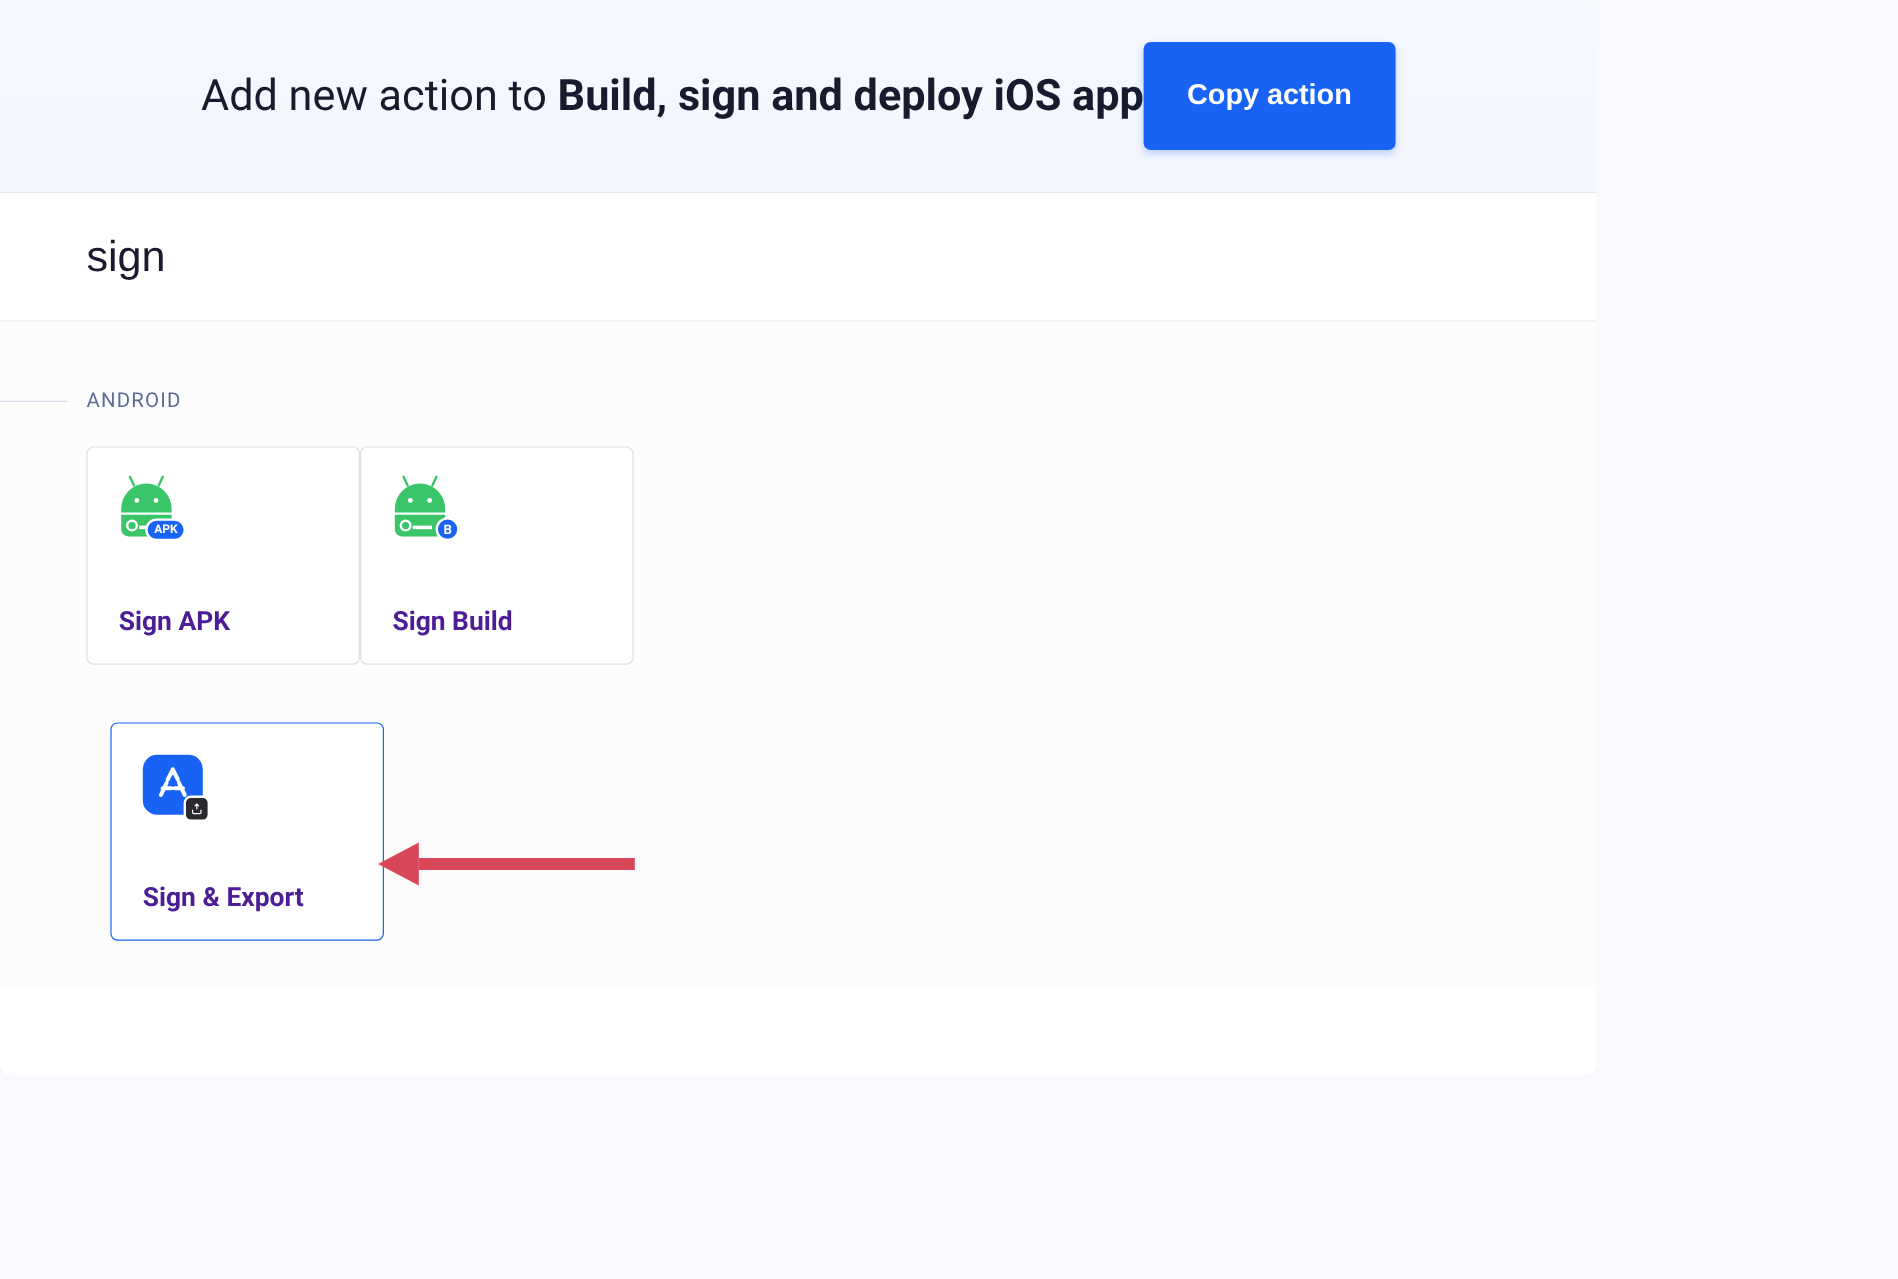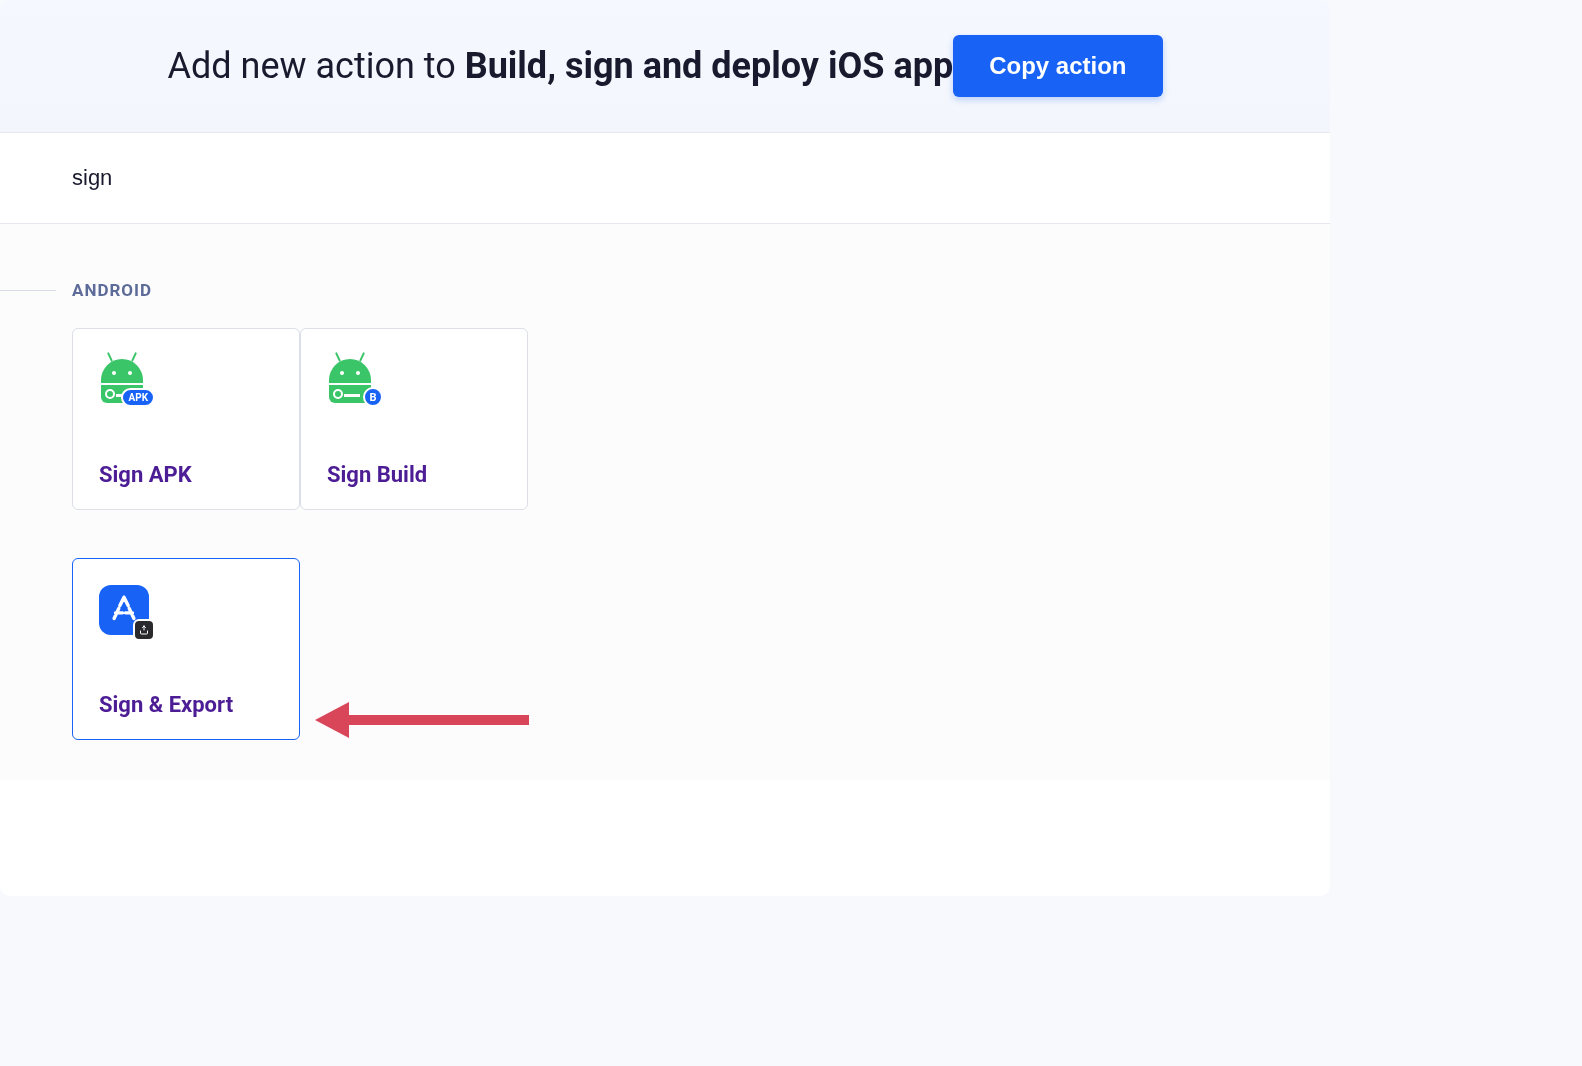--- a/index.html
+++ b/index.html
@@ -39,30 +39,30 @@
     .header-title .bold {
       font-weight: 700;
     }
     .copy-btn {
       background: #1863f6;
       color: #fff;
       font-size: 24px;
       font-weight: 600;
       border: none;
       border-radius: 6px;
-      padding: 17px 36px;
+      padding: 31px 36px;
       cursor: pointer;
       box-shadow: 0 3px 6px rgba(24,99,246,0.25);
     }
     .search-section {
       padding: 32px 72px;
       border-bottom: 1px solid #e5e8ef;
     }
     .search-input {
-      font-size: 22px;
+      font-size: 36px;
       border: none;
       outline: none;
       width: 100%;
       color: #1a1a2e;
       background: transparent;
       caret-color: #1863f6;
     }
     .content {
       padding: 8px 72px 40px 72px;
       background: #fcfcfd;
@@ -77,21 +77,21 @@
     }
     .cat-line {
       height: 1px;
       background: #d8dce6;
       width: 56px;
       margin-left: -72px;
       margin-right: 16px;
     }
     .category-label {
       font-size: 17px;
-      font-weight: 700;
+      font-weight: 400;
       letter-spacing: 1px;
       color: #5d6b98;
       text-transform: uppercase;
     }
     .card-row {
       display: flex;
       gap: 0;
     }
     .action-card {
       width: 228px;
@@ -100,20 +100,21 @@
       border-radius: 6px;
       background: #fff;
       padding: 26px 26px 22px 26px;
       display: flex;
       flex-direction: column;
       justify-content: space-between;
       cursor: pointer;
     }
     .action-card.selected {
       border: 1px solid #1863f6;
+      margin-left: 20px;
     }
     .card-icon-wrap {
       width: 54px;
       height: 54px;
       position: relative;
     }
     .card-title {
       font-size: 22px;
       font-weight: 700;
       color: #4c1d95;

